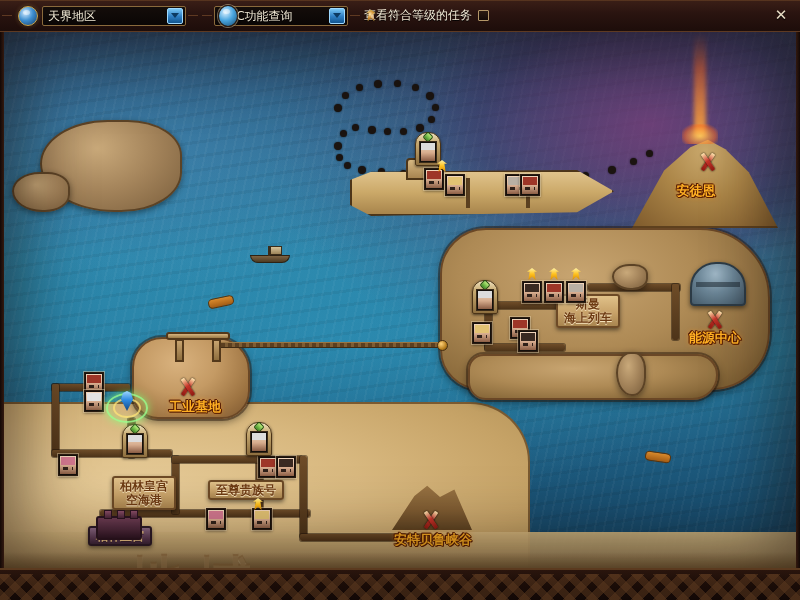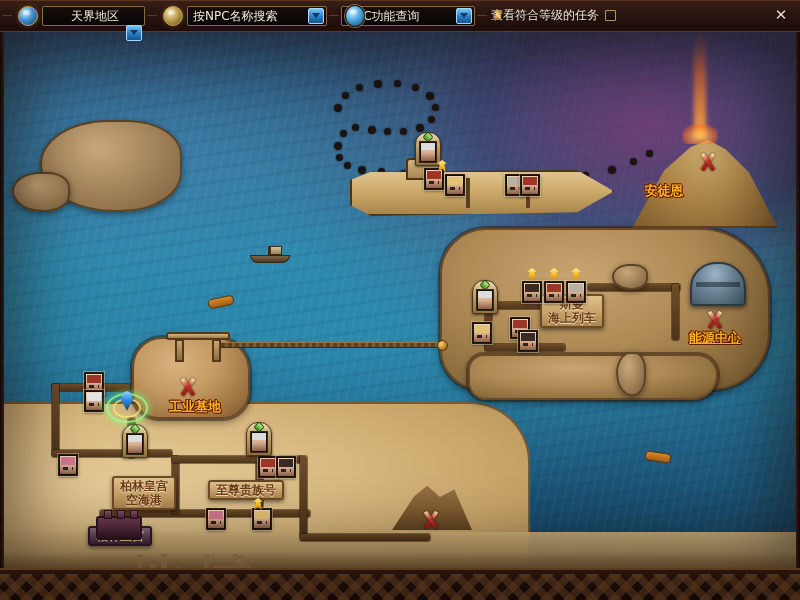--- a/index.html
+++ b/index.html
@@ -62,21 +62,21 @@
     height: 20px; display: flex; align-items: center;
     background: linear-gradient(180deg,#140d0a,#0a0605);
     border: 1px solid #8a6a3c; border-radius: 2px;
     padding: 0 2px 0 5px; position: relative;
   }
   .field .ftxt {
     font-size: 12px; color: #f2ead6; white-space: nowrap; line-height: 18px;
     text-shadow: 0 1px 0 #000;
     font-family: "DejaVu Sans","Liberation Sans",sans-serif;
   }
-  .field.w-area { width: 103px; flex-direction: column; }
+  .field.w-area { width: 144px; }
   .field.w-npc  { width: 140px; }
   .field.w-func { width: 134px; }
 
   .caret {
     width: 16px; height: 16px; margin-left: auto; flex: none;
     background: linear-gradient(180deg,#79c7f5 0%,#2f7fc4 52%,#12558f 100%);
     border: 1px solid #9fd9ff; border-radius: 2px;
     display: flex; align-items: center; justify-content: center;
   }
   .caret i {
@@ -454,29 +454,20 @@
       <div class="field w-area">
         <span class="ftxt">天界地区</span>
         <span class="caret">
             <i></i>
           </span>
       </div>
     </div>
 
     <div class="tb-sep"></div>
 
-    <div class="tb-group">
-      <div class="orb book"></div>
-      <div class="field w-npc">
-        <span class="ftxt">按NPC名称搜索</span>
-        <span class="caret">
-            <i></i>
-          </span>
-      </div>
-    </div>
 
     <div class="tb-sep"></div>
 
     <div class="tb-group">
       <div class="orb npc"></div>
       <div class="field w-func">
         <span class="ftxt">NPC功能查询</span>
         <span class="caret">
             <i></i>
           </span>
@@ -510,21 +501,21 @@
 
     <div id="volcano">
       <div class="plume"></div>
       <div class="cone"></div>
       <div class="glow"></div>
     </div>
     <div class="swords" style="left:697px; top:120px;">
         <i></i>
         <i></i>
       </div>
-    <div class="dlabel" style="left:618px; top:150px; width:92px;">安徒恩</div>
+    <div class="dlabel" style="left:650px; top:150px; width:92px;">安徒恩</div>
 
     <div class="searoute" id="route">
         <div class="dot" style="left: 334px; top: 72px; width: 8px; height: 8px;"></div>
         <div class="dot" style="left: 342px; top: 60px; width: 7px; height: 7px;"></div>
         <div class="dot" style="left: 356px; top: 52px; width: 7px; height: 7px;"></div>
         <div class="dot" style="left: 374px; top: 48px; width: 8px; height: 8px;"></div>
         <div class="dot" style="left: 394px; top: 48px; width: 7px; height: 7px;"></div>
         <div class="dot" style="left: 412px; top: 52px; width: 7px; height: 7px;"></div>
         <div class="dot" style="left: 426px; top: 60px; width: 8px; height: 8px;"></div>
         <div class="dot" style="left: 432px; top: 72px; width: 7px; height: 7px;"></div>
@@ -659,33 +650,33 @@
           <div class="eyes"></div>
         </div>
       </div>
     <div class="npc h-dark" style="left:518px; top:298px;">
         <div class="face">
           <div class="hair"></div>
           <div class="eyes"></div>
         </div>
       </div>
 
-    <div class="plaque town" style="left:540px; top:262px;">
+    <div class="plaque town" style="left:556px; top:262px;">
       <span class="t">斯曼</span>
       <span class="t">海上列车</span>
     </div>
 
     <div class="dome" style="left:690px; top:230px;">
         <div class="band"></div>
       </div>
     <div class="swords" style="left:704px; top:278px;">
         <i></i>
         <i></i>
       </div>
-    <div class="dlabel" style="left:660px; top:297px; width:110px;text-decoration:underline;">能源中心</div>
+    <div class="dlabel" style="left:660px; top:297px; width:110px;">能源中心</div>
     <div class="rock" style="left:612px; top:232px; width:36px; height:26px;"></div>
     <div class="rock" style="left:616px; top:320px; width:30px; height:44px;"></div>
 
     <div id="bridge"></div>
     <div id="bridgeNode"></div>
 
     <div class="land" style="left:132px; top:305px; width:118px; height:82px;">
       <div class="body" style="border-radius: 30px 34px 28px 26px;"></div>
     </div>
     <div class="gate" style="left:166px; top:300px;">
@@ -794,20 +785,21 @@
     </div>
     <div class="plaque town" style="left:88px; top:494px; background:linear-gradient(180deg,#8c6a86,#5e3c56 60%,#3c243a); border-color:#2c1a28;">
       <span class="t" style="color:#f2c98a; text-shadow:0 1px 0 #3a2030;">柏林皇宫</span>
     </div>
 
     <div class="mtn" style="left:392px; top:452px;"></div>
     <div class="swords" style="left:420px; top:478px;">
         <i></i>
         <i></i>
       </div>
+    <div class="dlabel" style="left:372px; top:499px; width:122px;">安特贝鲁峡谷</div>
 
     <div id="vignette"></div>
   </div>
 
   <div class="sideFrame" id="sideL"></div>
   <div class="sideFrame" id="sideR"></div>
 
   <div id="bottomFrame">
     <div class="zig"></div>
   </div>

